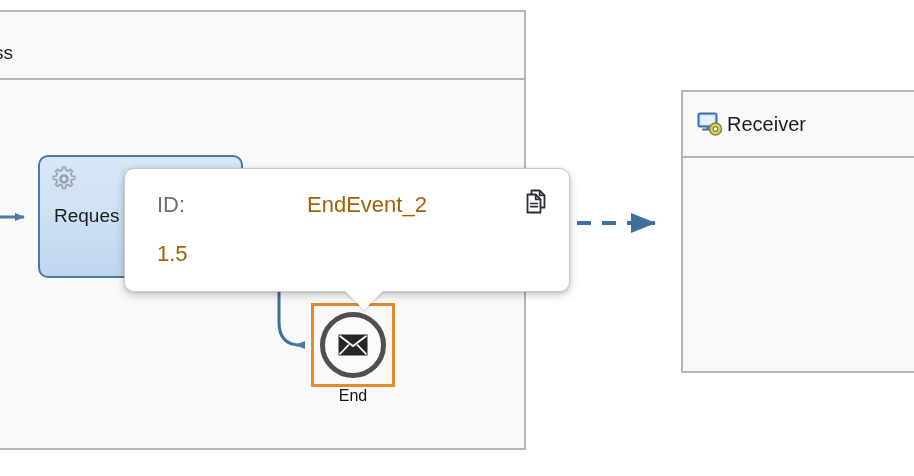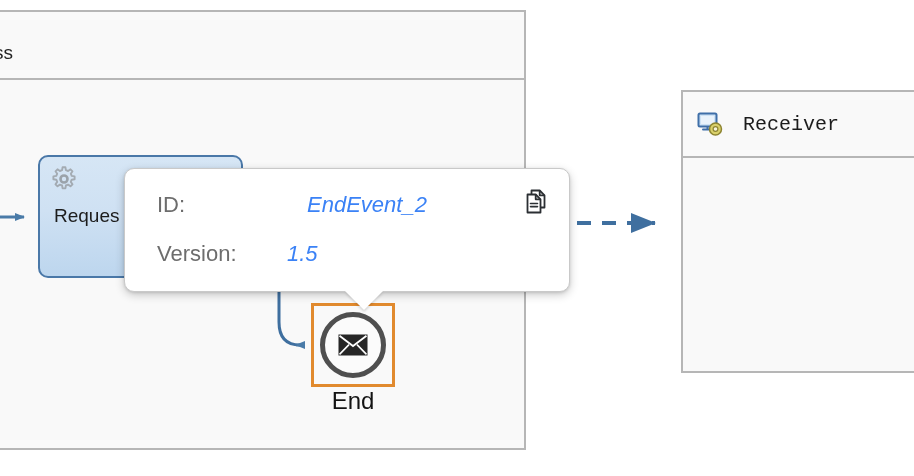--- a/index.html
+++ b/index.html
@@ -64,23 +64,22 @@
     height: 66px;
     border-bottom: 2px solid #b6b6b6;
     box-sizing: border-box;
     display: flex;
     align-items: center;
     padding-left: 14px;
   }
   #pool-receiver .pool-header-label {
     font-size: 20px;
     color: #1c1c1c;
-    margin-left: 20px;
-    white-space: nowrap;
-    font-family: Liberation Mono, monospace;
+    margin-left: 4px;
+    white-space: nowrap;
   }
 
   
   .sys-icon {
     width: 26px;
     height: 26px;
     flex: 0 0 26px;
     position: relative;
   }
 
@@ -149,21 +148,21 @@
     transform: translate(-50%, -50%);
     width: 30px;
     height: 22px;
   }
   #end-event-label {
     position: absolute;
     left: 311px;
     top: 387px;
     width: 84px;
     text-align: center;
-    font-size: 24px;
+    font-size: 16px;
     color: #141414;
   }
 
   
   .flow-svg {
     position: absolute;
     left: 0;
     top: 0;
     width: 914px;
     height: 476px;
@@ -207,23 +206,22 @@
   #tt-row-ver  { top: 72px; }
   .tt-key {
     font-size: 22px;
     color: #6d6d6d;
     width: 130px;
     flex: 0 0 130px;
     white-space: nowrap;
   }
   .tt-val {
     font-size: 22px;
-    color: #3b82f6;
-    white-space: nowrap;
-    font-style: italic;
+    color: #a16207;
+    white-space: nowrap;
   }
   #tt-copy-btn {
     position: absolute;
     right: 18px;
     top: 18px;
     width: 30px;
     height: 30px;
     cursor: pointer;
   }
 </style>
@@ -302,21 +300,20 @@
   <div id="end-event-label">End</div>
 
   <div id="tooltip">
 
     <div class="tt-row" id="tt-row-id">
       <span class="tt-key">ID:</span>
       <span class="tt-val">EndEvent_2</span>
     </div>
 
     <div class="tt-row" id="tt-row-ver">
-      <span class="tt-key">Version:</span>
       <span class="tt-val">1.5</span>
     </div>
 
     <div id="tt-copy-btn">
       <svg viewBox="0 0 30 30" width="30" height="30">
         <path d="M10.5 3.5 h8.2 L23.5 8.3 V20.5 h-13 z" fill="#ffffff" stroke="#2b2f33" stroke-width="1.8" stroke-linejoin="round"></path>
         <path d="M18.7 3.5 V8.3 H23.5" fill="none" stroke="#2b2f33" stroke-width="1.8" stroke-linejoin="round"></path>
         <path d="M6.5 7.5 h8.2 L19.5 12.3 V25.5 h-13 z" fill="#ffffff" stroke="#2b2f33" stroke-width="1.8" stroke-linejoin="round"></path>
         <path d="M14.7 7.5 V12.3 H19.5" fill="none" stroke="#2b2f33" stroke-width="1.8" stroke-linejoin="round"></path>
         <path d="M9.5 16.5 h7 M9.5 19.6 h7" stroke="#2b2f33" stroke-width="1.6" stroke-linecap="round"></path>

